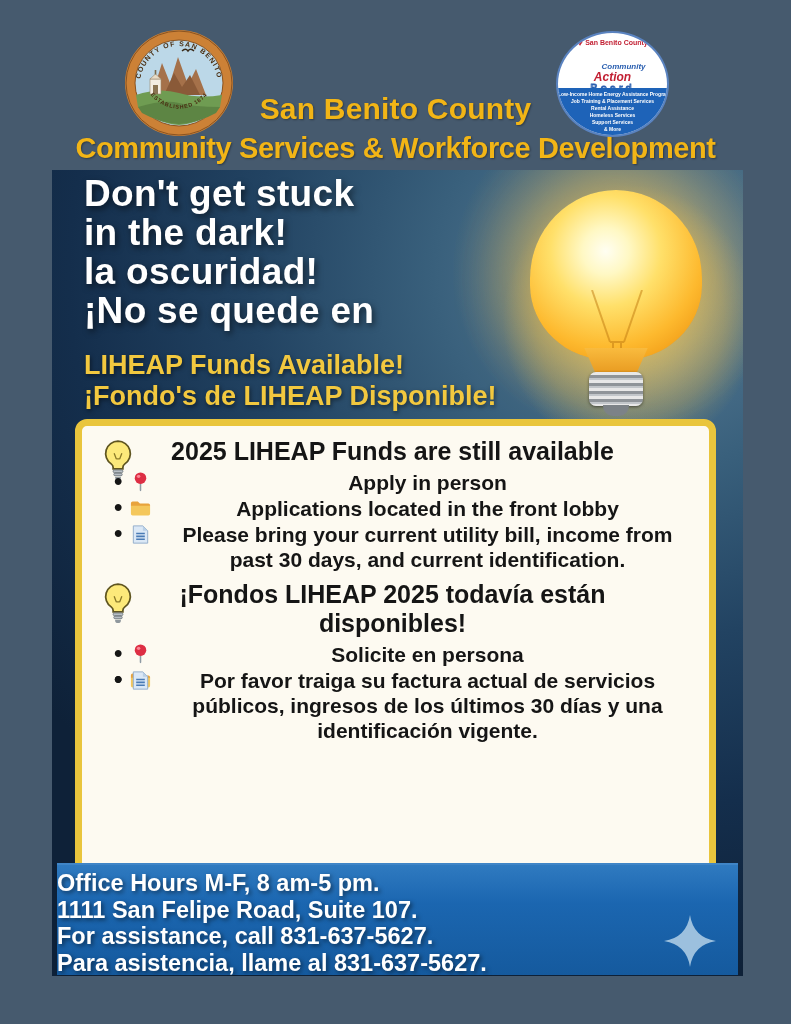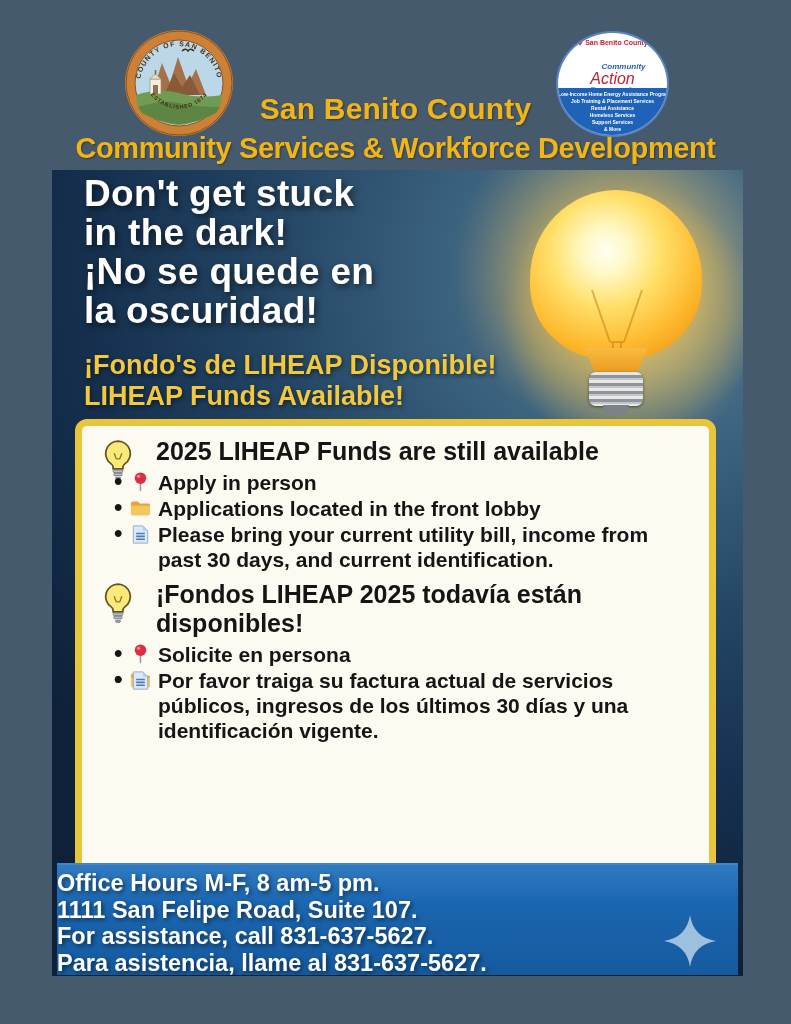--- a/index.html
+++ b/index.html
@@ -16,21 +16,21 @@
   .seal{position:absolute;left:124px;top:29px;width:110px;height:108px;}
 
   
   .cab{position:absolute;left:556px;top:31px;width:113px;height:106px;border-radius:50%;
     background:#fff;border:2px solid #5a83c0;box-sizing:border-box;overflow:hidden;
     text-align:center;}
   .cab-top{position:relative;padding-top:5px;line-height:1;}
   .cab-org{font-size:7px;font-weight:bold;color:#c22033;}
   .cab-heart{color:#c22033;font-size:10px;vertical-align:-1px;}
   .cab-community{font-size:8px;font-weight:bold;font-style:italic;color:#2a5fb0;margin-left:22px;margin-top:15px;}
-  .cab-action{font-size:16px;font-weight:normal;font-style:italic;color:#c22033;margin-top:0;}
+  .cab-action{font-size:12px;font-weight:bold;font-style:italic;color:#c22033;margin-top:0;}
   .cab-board{font-size:11px;font-weight:normal;color:#fff;letter-spacing:3px;
     -webkit-text-stroke:.8px #2a5fb0;text-shadow:0 0 1px #2a5fb0;}
   .cab-tagline{font-size:5.5px;font-style:italic;font-weight:bold;color:#c22033;margin-top:2px;}
   .cab-bottom{position:absolute;left:0;bottom:0;width:100%;height:46%;background:#1e63b8;
     padding-top:3px;box-sizing:border-box;}
   .cab-svc{font-size:5px;font-weight:bold;color:#fff;line-height:7px;white-space:nowrap;}
 
   
   .flyer{position:absolute;left:52px;top:170px;width:691px;height:806px;
     background-color:#0e2138;
@@ -58,21 +58,21 @@
     clip-path:polygon(6% 0,94% 0,78% 100%,22% 100%);}
   .bulb-base{position:absolute;left:537px;top:202px;width:54px;height:34px;border-radius:7px;
     background:repeating-linear-gradient(180deg,#e8e8e8 0 3px,#8f9499 3px 6px,#c2c6ca 6px 8px);
     box-shadow:0 1px 3px rgba(0,0,0,.5);}
   .bulb-tip{position:absolute;left:551px;top:235px;width:26px;height:11px;
     background:#7c8287;border-radius:0 0 10px 10px;}
 
   
   .info-box{position:absolute;left:23px;top:249px;width:641px;height:457px;box-sizing:border-box;
     background:#fdfaf1;border:7px solid #e9c53d;border-radius:12px;
-    box-shadow:0 4px 0 rgba(120,90,10,.45);padding-top:11px;overflow:hidden;}
+    box-shadow:0 4px 0 rgba(120,90,10,.45);padding-top:11px;overflow:hidden;text-align:center;}
   .section{position:relative;}
   .section + .section{margin-top:8px;}
   .section-head{position:relative;padding-left:74px;padding-right:80px;
     font-size:25px;line-height:29px;font-weight:bold;color:#151515;}
   .head-icon{position:absolute;left:15px;top:2px;width:42px;height:42px;}
   .bullets{list-style:none;margin:4px 0 0 0;padding:0;}
   .bullets li{position:relative;padding-left:76px;padding-right:12px;margin:1px 0;
     font-size:21px;line-height:25px;font-weight:bold;color:#151515;}
   .li-dot{position:absolute;left:32px;top:-2px;font-size:24px;}
   .li-icon{position:absolute;left:47px;top:1px;width:23px;height:23px;}
@@ -156,26 +156,26 @@
     <svg class="bulb-fil" viewBox="0 0 90 70">
       <path d="M20 0 L38 52 M70 0 L52 52 M38 52 h14 M41 52 v10 M49 52 v10" stroke="#c07a10" stroke-width="2" fill="none"></path>
     </svg>
     <div class="bulb-neck"></div>
     <div class="bulb-base"></div>
     <div class="bulb-tip"></div>
 
     <div class="headline">
       <div>Don't get stuck</div>
       <div>in the dark!</div>
+      <div>la oscuridad!</div>
       <div>¡No se quede en</div>
-      <div>la oscuridad!</div>
     </div>
     <div class="subtitle">
+      <div>LIHEAP Funds Available!</div>
       <div>¡Fondo's de LIHEAP Disponible!</div>
-      <div>LIHEAP Funds Available!</div>
     </div>
 
     <div class="info-box">
 
       <div class="section">
         <div class="section-head">
           <span class="head-icon">
             <svg class="icon-svg" viewBox="0 0 36 38">
               <path fill="#fce97a" stroke="#5f5520" stroke-width="1.6" d="M18 2a11.2 11.2 0 0 0-6.2 20.5c1.1.8 1.8 2 1.8 3.3V27h8.8v-1.2c0-1.3.7-2.5 1.8-3.3A11.2 11.2 0 0 0 18 2z"></path>
               <path d="M14.5 13 l2 5 M21.5 13 l-2 5 M16.5 18 h3" stroke="#8a7a2a" stroke-width="1.2" fill="none"></path>

